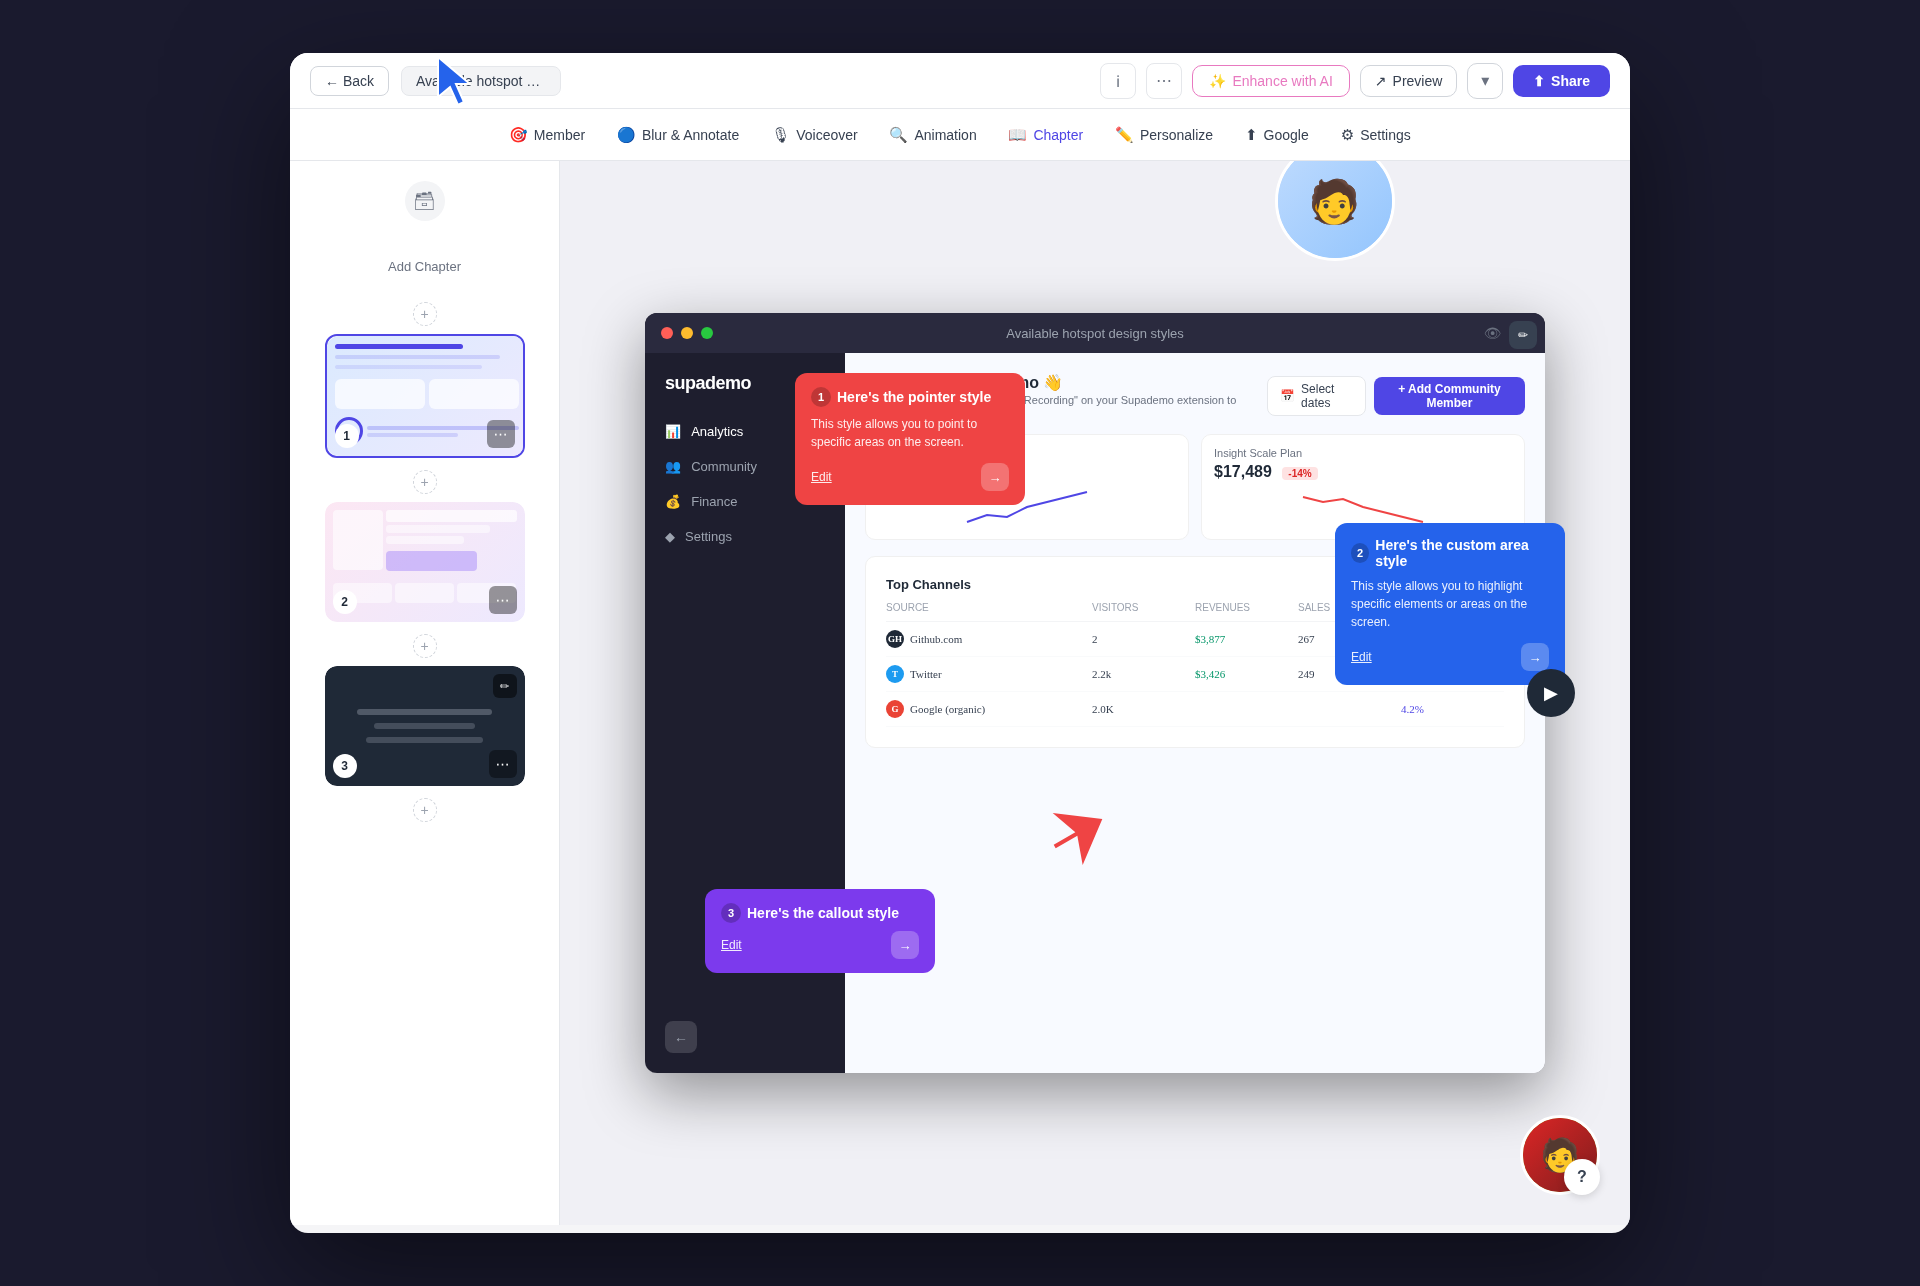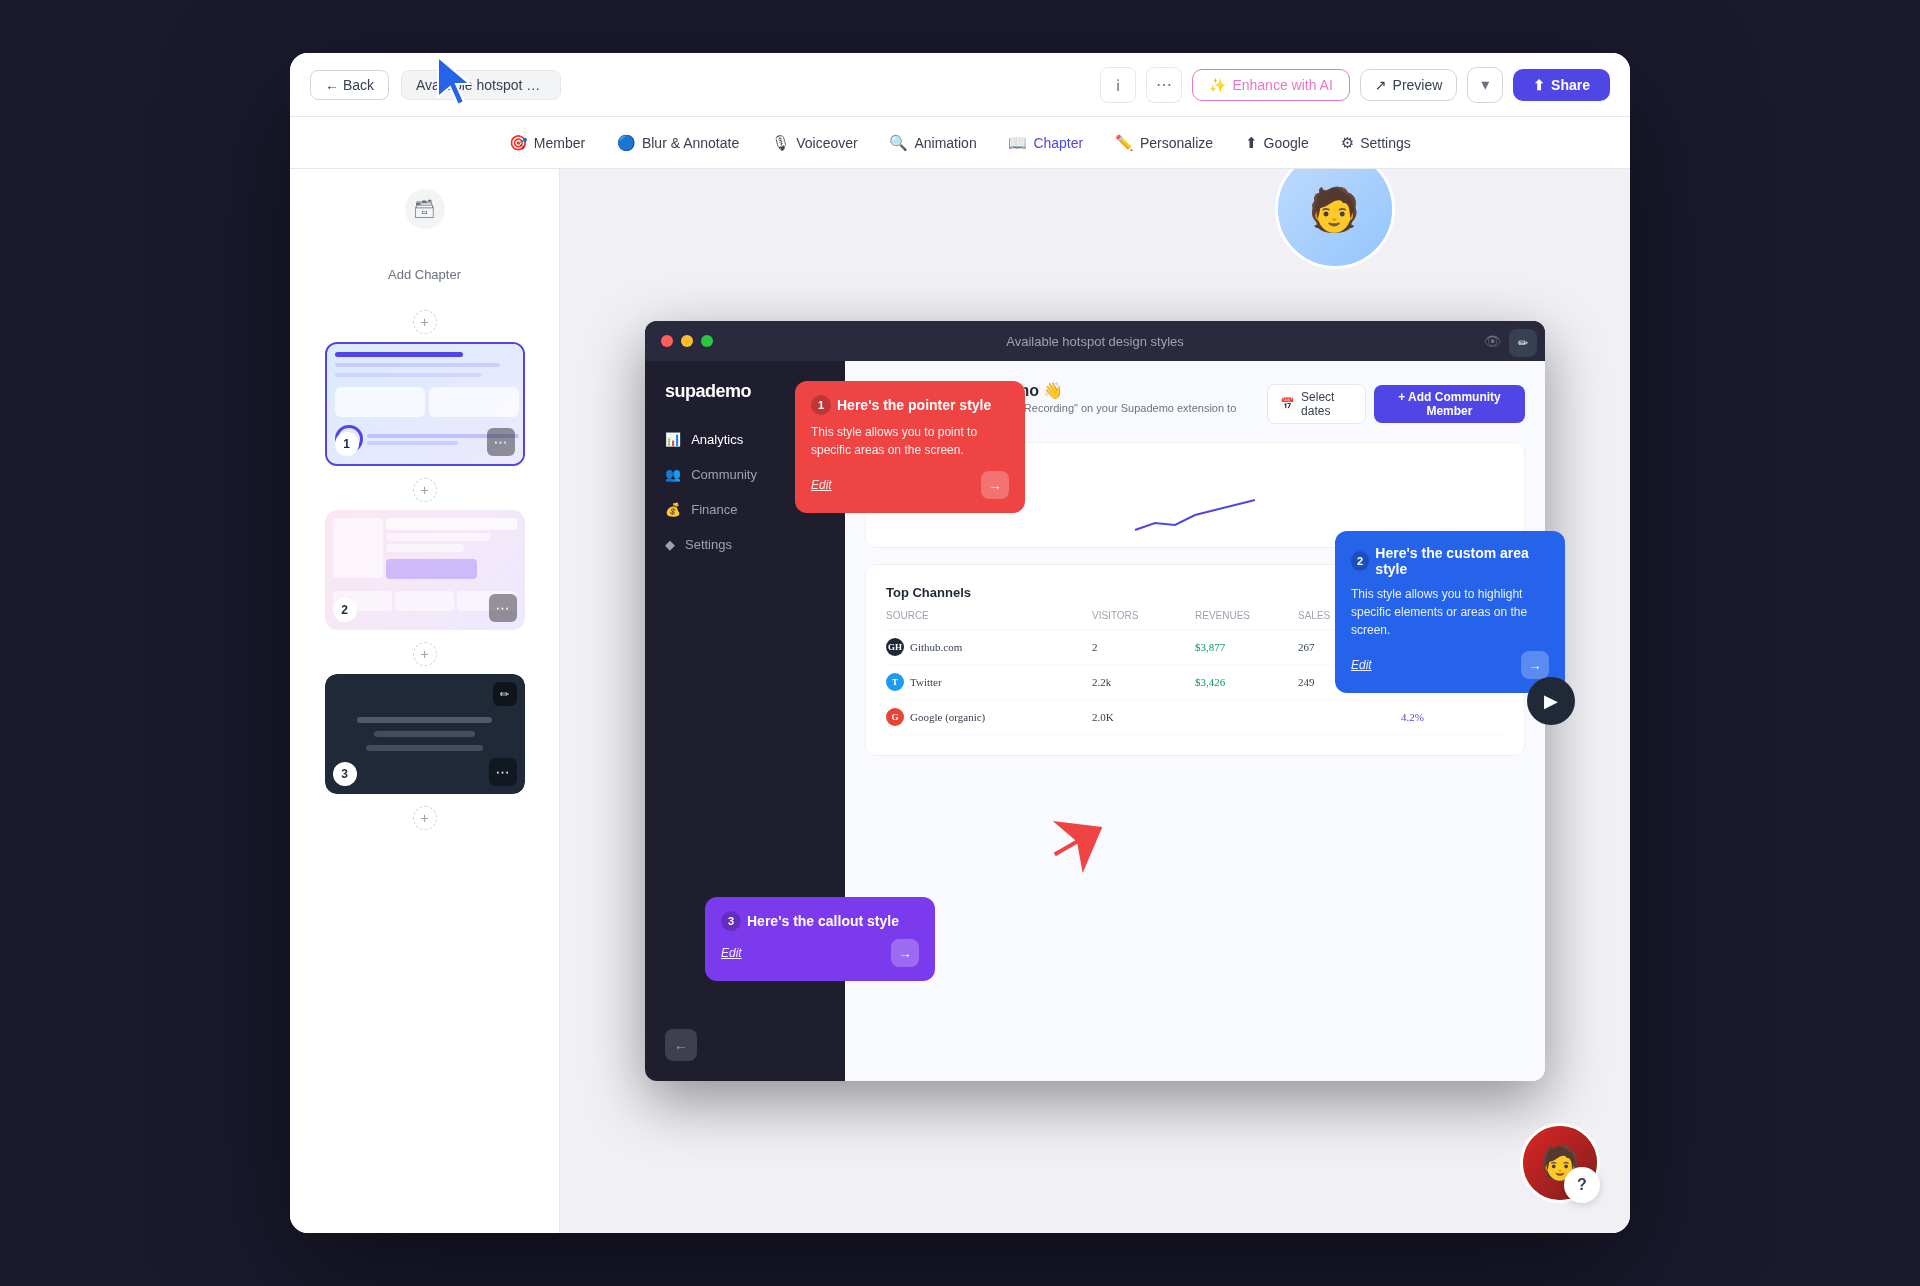--- a/index.html
+++ b/index.html
@@ -20,21 +20,21 @@
       background: #f5f5f7;
       border-radius: 18px;
       overflow: hidden;
       position: relative;
       box-shadow: 0 40px 120px rgba(0,0,0,0.5);
     }
 
     
     .header {
       background: #fff;
-      height: 64px;
+      height: 56px;
       display: flex;
       align-items: center;
       padding: 0 20px;
       border-bottom: 1px solid #e5e7eb;
       position: relative;
       z-index: 10;
     }
     .header-left {
       display: flex;
       align-items: center;
@@ -561,21 +561,20 @@
     .tooltip-text {
       font-size: 12px;
       line-height: 1.5;
       opacity: 0.9;
       margin-bottom: 12px;
     }
     .tooltip-footer {
       display: flex;
       align-items: center;
       justify-content: space-between;
-      font-style: italic;
     }
     .tooltip-edit {
       font-size: 12px;
       text-decoration: underline;
       cursor: pointer;
       opacity: 0.9;
     }
     .tooltip-arrow-btn {
       width: 28px;
       height: 28px;
@@ -925,20 +924,32 @@
             <div class="stats-row">
               <div class="stat-card">
                 <div class="stat-label">Insight Pro Plan</div>
                 <div>
                   <span class="stat-value">$24,780</span>
                   <span class="stat-badge badge-green">+49%</span>
                 </div>
                 <div class="stat-chart">
                   <svg class="chart-svg" viewBox="0 0 120 40" fill="none">
                     <polyline points="0,35 20,28 40,30 60,20 80,15 100,10 120,5" stroke="#4F46E5" stroke-width="2" fill="none"></polyline>
+                  </svg>
+                </div>
+              </div>
+              <div class="stat-card">
+                <div class="stat-label">Insight Scale Plan</div>
+                <div>
+                  <span class="stat-value">$17,489</span>
+                  <span class="stat-badge badge-red">-14%</span>
+                </div>
+                <div class="stat-chart">
+                  <svg class="chart-svg" viewBox="0 0 120 40" fill="none">
+                    <polyline points="0,10 20,15 40,12 60,20 80,25 100,30 120,35" stroke="#ef4444" stroke-width="2" fill="none"></polyline>
                   </svg>
                 </div>
               </div>
             </div>
 
             <div class="channels-table">
               <div class="channels-title">Top Channels</div>
               <div class="table-header">
                 <div>SOURCE</div>
                 <div>VISITORS</div>

